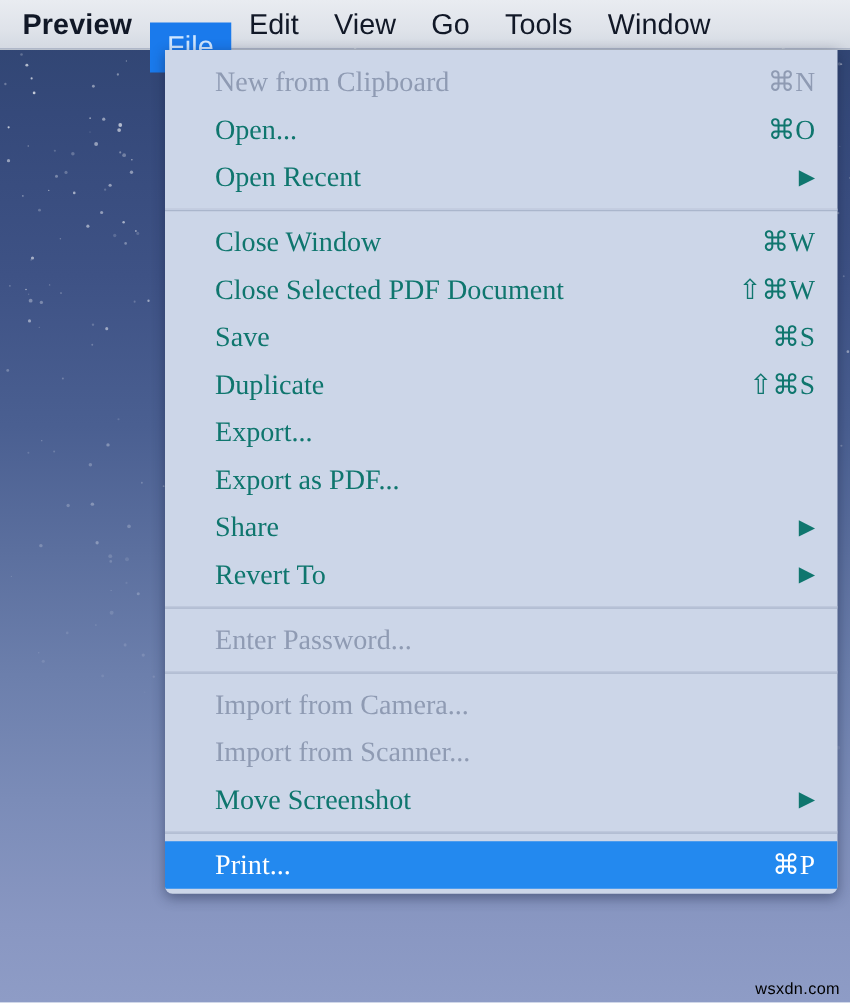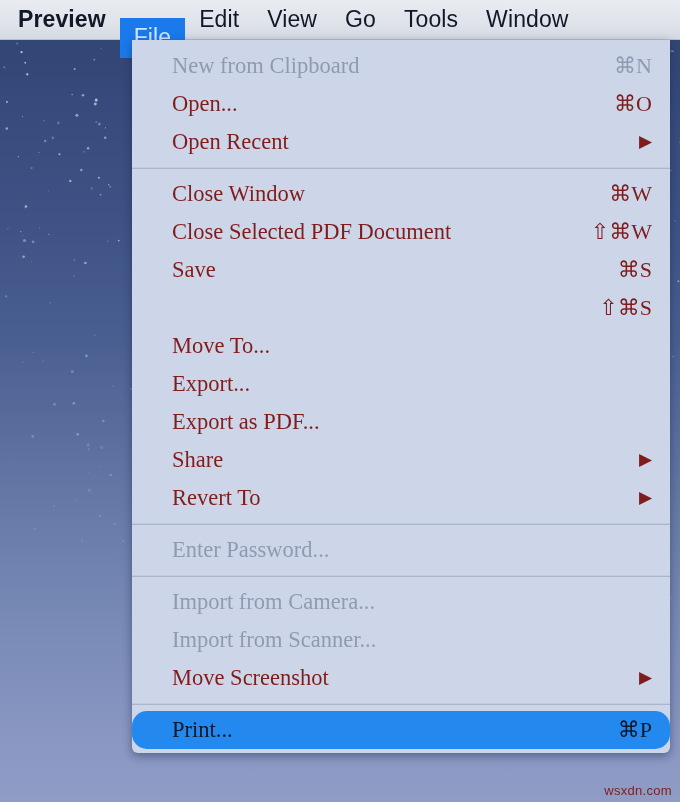--- a/index.html
+++ b/index.html
@@ -88,28 +88,27 @@
   }
 
   .menu-row {
     position: relative;
     display: flex;
     align-items: center;
     height: 38px;
     padding: 0 18px 0 40px;
     box-sizing: border-box;
     font-size: 22.5px;
-    color: #7f1d1d;
+    color: #0f766e;
     white-space: nowrap;
   }
   .menu-row.disabled { color: #8f9bb3; }
   .menu-row.selected {
     background: #2389ef;
-    color: #0f172a;
-    border-radius: 15px;
+    color: #ffffff;
   }
   .menu-label {
     flex: 0 1 auto;
     overflow: hidden;
     text-overflow: ellipsis;
   }
   .menu-spacer { flex: 1 1 auto; }
   .menu-shortcut {
     font-size: 22px;
     letter-spacing: 0px;
@@ -128,21 +127,21 @@
     margin: 6px 0 6px 0;
     border-top: 1px solid #c2cce0;
   }
 
   
   #watermark {
     position: absolute;
     right: 8px;
     bottom: 4px;
     font-size: 13px;
-    color: #7f1d1d;
+    color: #000000;
     letter-spacing: 0.3px;
   }
 </style>
 </head>
 <body>
 
 <div id="root">
 
   <div id="desktop">
     <svg id="stars" viewBox="0 0 680 802" preserveAspectRatio="none">
@@ -655,26 +654,23 @@
         <span class="menu-label">Close Selected PDF Document</span>
         <span class="menu-spacer"></span>
         <span class="menu-shortcut">⇧⌘W</span>
       </div>
       <div class="menu-row">
         <span class="menu-label">Save</span>
         <span class="menu-spacer"></span>
         <span class="menu-shortcut">⌘S</span>
       </div>
       <div class="menu-row">
+        <span class="menu-label">Duplicate</span>
         <span class="menu-spacer"></span>
         <span class="menu-shortcut">⇧⌘S</span>
-      </div>
-      <div class="menu-row">
-        <span class="menu-label">Move To...</span>
-        <span class="menu-spacer"></span>
       </div>
       <div class="menu-row">
         <span class="menu-label">Export...</span>
         <span class="menu-spacer"></span>
       </div>
       <div class="menu-row">
         <span class="menu-label">Export as PDF...</span>
         <span class="menu-spacer"></span>
       </div>
       <div class="menu-row">

